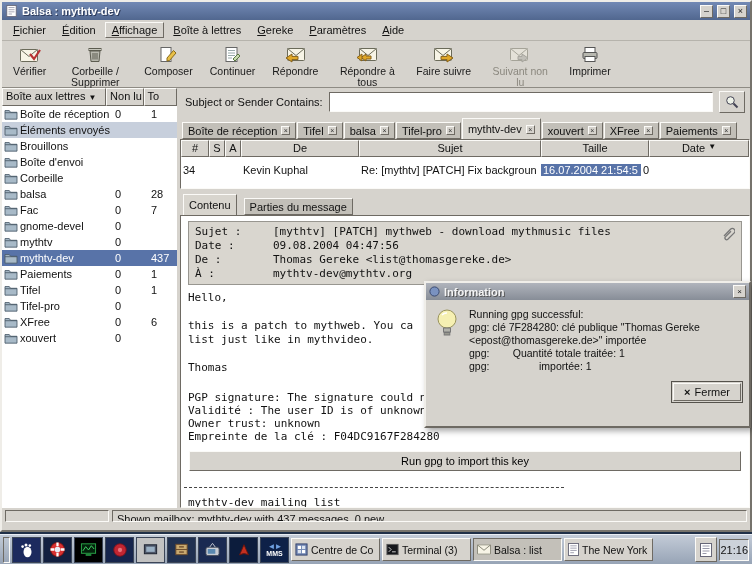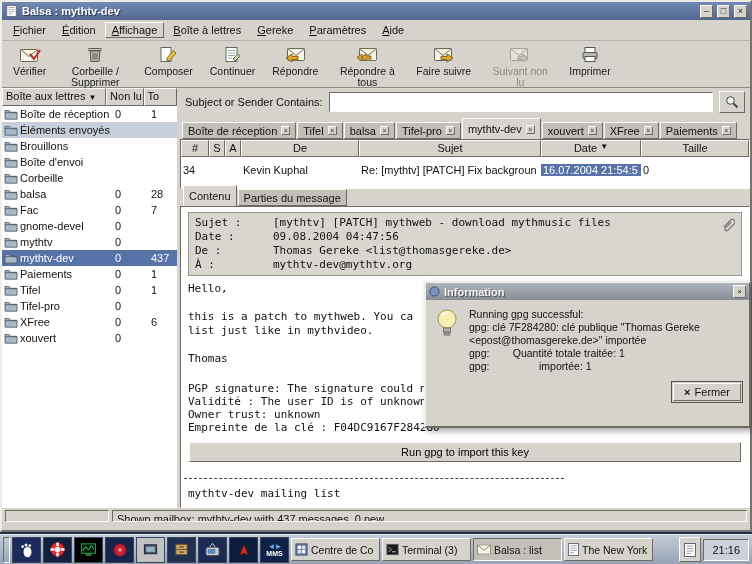--- a/index.html
+++ b/index.html
@@ -64,21 +64,21 @@
   .index-header { display:flex; height:17px; flex:none; }
   .index-header .colbtn { text-align:center; }
   .ch-num{width:28px;} .ch-s{width:16px;} .ch-a{width:16px;} .ch-from{width:118px;}
   .ch-subj{width:182px;} .ch-date{width:100px; display:flex; justify-content:center; gap:3px;} .ch-size{flex:1;}
   .index-rows { flex:1; overflow:hidden; }
   .irow { display:flex; height:16px; align-items:center; white-space:nowrap; overflow:hidden; }
   .irow.partial { height:5px; }
   .ic { overflow:hidden; padding:0 2px; }
   .ic.dsel { background:#5873a8; color:#fff; }
 
-  .ptabs { height:17px; flex:none; display:flex; align-items:flex-end; padding-left:3px; gap:1px; background:#d6d3cd; }
+  .ptabs { height:26px; flex:none; display:flex; align-items:flex-end; padding-left:3px; gap:7px; background:#d6d3cd; }
 
   
   .message { flex:1; background:#fff; overflow:hidden; font-family:"DejaVu Sans Mono",monospace; font-size:11px;
              border:1px solid; border-color:#6e6a63 #fbfaf7 #fbfaf7 #6e6a63; }
   .msg-headers { position:relative; margin:5px 7px 0; background:#d9d6cf; border:1px solid #989690; padding:3px 6px; }
   .hrow { display:flex; line-height:14px; }
   .hkey { width:78px; flex:none; }
   .hval { flex:1; white-space:nowrap; overflow:hidden; }
   .clip-ico { position:absolute; right:6px; top:5px; }
   .body-block { margin:6px 7px 0; }
@@ -118,21 +118,21 @@
   .ltile { width:29px; height:26px; flex:none; display:flex; align-items:center; justify-content:center;
            border:1px solid #3c4658; }
   .mms-wrap { display:flex; flex-direction:column; align-items:center; line-height:7px; }
   .mms-text { color:#fff; font-size:7px; font-weight:bold; }
   .mms-arrows { color:#6fa0e0; font-size:8px; letter-spacing:-1px; }
   .task-btn { width:89px; height:23px; flex:none; display:flex; align-items:center; gap:3px; padding:0 3px;
               font-size:10.5px; white-space:nowrap; overflow:hidden; }
   .task-btn.active { border-color:#6e6a63 #fbfaf7 #fbfaf7 #6e6a63; background:#c3c0b9; }
   .tb-spacer { flex:1; }
   .notes-btn { width:22px; height:25px; display:flex; align-items:center; justify-content:center; }
-  .clock { height:22px; display:flex; align-items:center; padding:0 8px; background:#ccd2da; font-size:11px; }
+  .clock { height:22px; display:flex; align-items:center; padding:0 0; background:#ccd2da; font-size:11px; }
 </style>
 </head>
 <body>
 
 <svg width="0" height="0" style="position:absolute">
   <defs>
     <symbol id="sym-folder" viewBox="0 0 16 14">
       <path d="M1 3 h5 l1.5 2 H15 v8 H1 z" fill="#a8bac8" stroke="#4a5a68"></path>
       <path d="M1 5.5 H15" stroke="#4a5a68" fill="none"></path>
     </symbol>
@@ -453,25 +453,25 @@
             </div>
         </div>
 
         <div class="index">
           <div class="index-header">
             <div class="colbtn out ch-num">#</div>
             <div class="colbtn out ch-s">S</div>
             <div class="colbtn out ch-a">A</div>
             <div class="colbtn out ch-from">De</div>
             <div class="colbtn out ch-subj">Sujet</div>
+            <div class="colbtn out ch-size">Taille</div>
             <div class="colbtn out ch-date">
                 <span>Date</span>
                 <span style="font-size:8px">▼</span>
               </div>
-            <div class="colbtn out ch-size">Taille</div>
           </div>
           <div class="index-rows">
             <div class="irow partial"></div>
             <div class="irow">
               <span class="ic" style="width:28px">34</span>
               <span class="ic" style="width:16px"></span>
               <span class="ic" style="width:16px"></span>
               <span class="ic" style="width:118px">Kevin Kuphal</span>
               <span class="ic" style="width:182px">Re: [mythtv] [PATCH] Fix backgroun</span>
               <span class="ic dsel" style="width:100px">16.07.2004 21:54:5</span>

